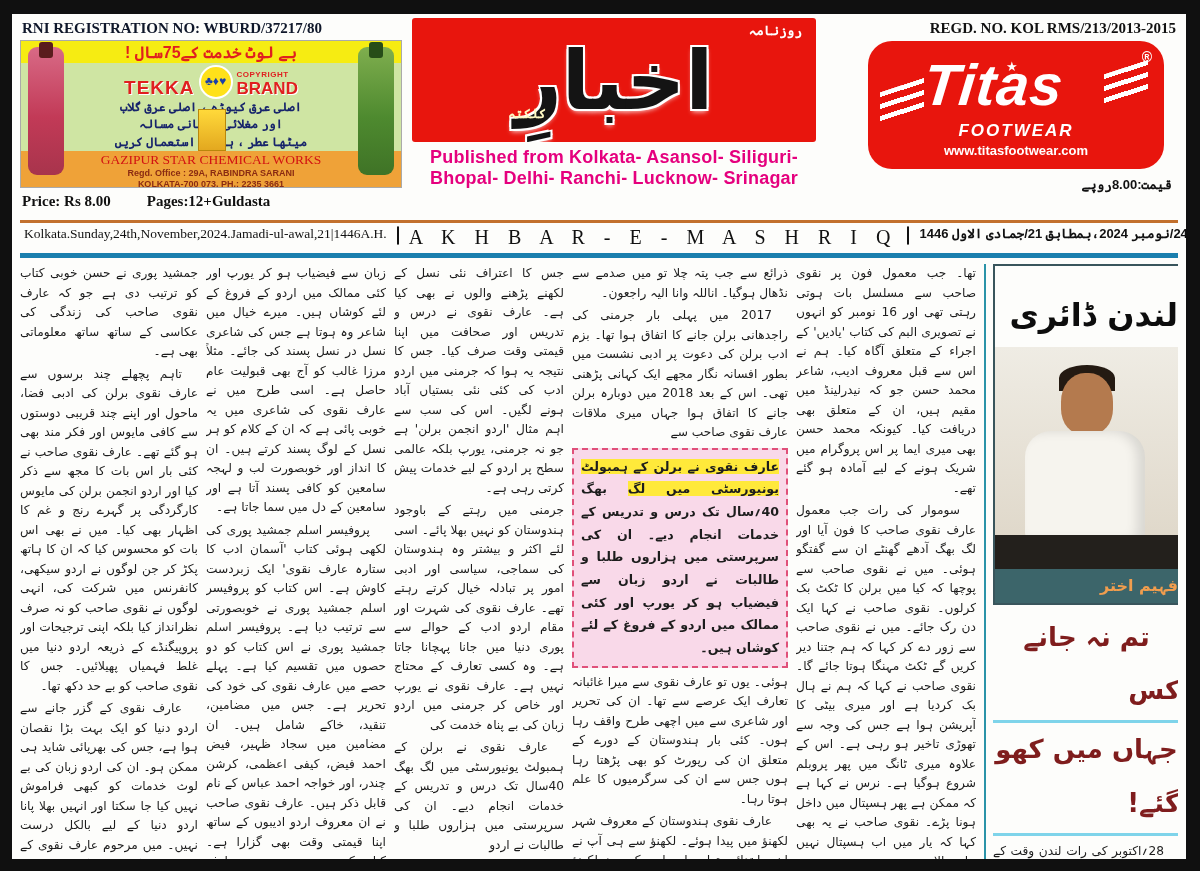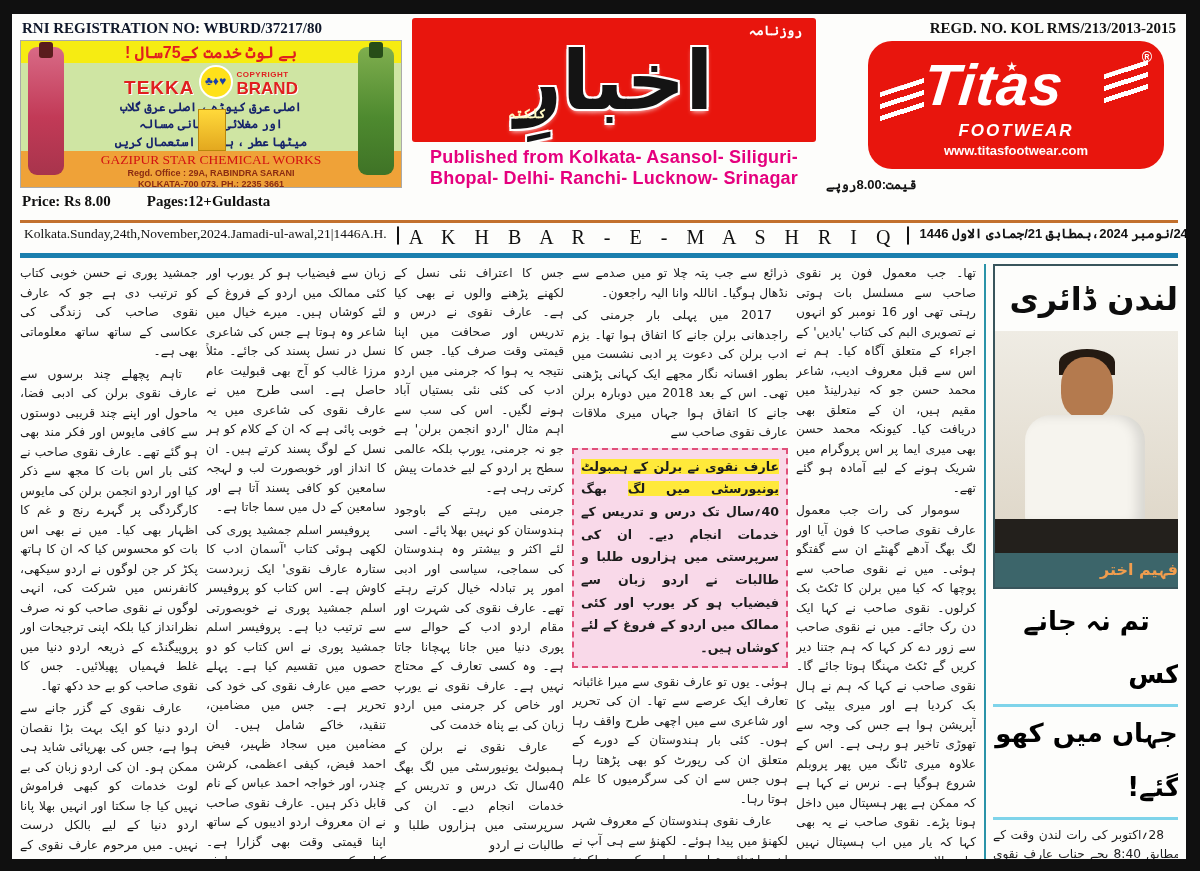--- a/index.html
+++ b/index.html
@@ -42,49 +42,49 @@
   .regd{font-family:"Liberation Serif",serif;font-weight:bold;font-size:15px;color:#111;text-align:right;padding:2px 2px 4px 0;}
   .titas{position:relative;width:296px;height:128px;margin-left:auto;margin-right:14px;background:#e8150d;border-radius:24px;color:#fff;overflow:hidden;}
   .titas-reg{position:absolute;top:8px;right:12px;font-size:14px;font-weight:bold;}
   .titas-star{position:absolute;top:18px;left:138px;font-size:13px;}
   .titas-brand{position:absolute;top:10px;left:56px;font-size:58px;font-weight:bold;font-style:italic;letter-spacing:1px;transform:skewX(-6deg);}
   .stripes{position:absolute;width:44px;height:34px;background:repeating-linear-gradient(180deg,#fff 0 5px,transparent 5px 12px);}
   .stripes-a{left:12px;top:44px;transform:skewY(-18deg);}
   .stripes-b{right:16px;top:26px;transform:skewY(-18deg);}
   .titas-foot{position:absolute;left:0;right:0;top:80px;text-align:center;font-weight:bold;font-style:italic;font-size:17px;letter-spacing:2px;}
   .titas-site{position:absolute;left:0;right:0;top:102px;text-align:center;font-weight:bold;font-size:13px;}
-  .price-urdu{direction:rtl;font-weight:bold;font-size:13px;text-align:left;padding:8px 6px 0 0;color:#111;}
+  .price-urdu{direction:rtl;font-weight:bold;font-size:13px;text-align:right;padding:8px 6px 0 0;color:#111;}
 
   
   .datestrip{margin-top:4px;border-top:3px solid #c2702d;border-bottom:5px solid #1b7fae;display:flex;align-items:flex-start;gap:10px;padding:3px 4px;height:24px;}
   .eng-date{font-family:"Liberation Serif",serif;font-size:13.5px;color:#111;white-space:nowrap;}
   .pill{display:inline-flex;align-items:stretch;border:1.5px solid #111;border-radius:12px;overflow:hidden;height:17px;line-height:17px;}
   .pill .num{background:#fff;color:#111;font-weight:bold;font-size:11.5px;padding:0 9px;}
   .paper-name{flex:1;text-align:center;font-family:"Liberation Serif",serif;font-size:20px;letter-spacing:7px;color:#111;white-space:nowrap;}
   .urdu-date{direction:rtl;font-weight:bold;font-size:13px;color:#111;white-space:nowrap;}
 
   
   .bodygrid{display:grid;grid-template-columns:178px 180px 170px 216px 180px 196px;column-gap:8px;padding-top:6px;height:600px;overflow:hidden;}
   .col{direction:rtl;text-align:justify;text-align-last:right;font-family:"DejaVu Sans",sans-serif;font-size:12.2px;line-height:1.6;color:#1d1d1d;overflow:hidden;}
   .col p{margin:0 0 3px;}
   .col p.indent{text-indent:16px;}
   .hlbox{margin:5px 0;border:2px dashed #e0507a;background:#f9d9e9;padding:6px 7px;font-weight:bold;font-size:12.6px;line-height:1.8;}
   .hl{background:#ffe93a;}
 
   
   .col-diary{border-left:2px solid #2a93a8;padding-left:7px;}
   .diary-frame{border:2.5px solid #39555c;margin-bottom:6px;}
-  .diary-title{text-align:center;font-weight:bold;font-size:32px;padding:8px 0 6px;color:#0d0d0d;}
+  .diary-title{text-align:center;font-weight:bold;font-size:32px;padding:24px 0 6px;color:#0d0d0d;}
   .photo{position:relative;height:222px;background:linear-gradient(180deg,#efece4,#ddd5c6);overflow:hidden;}
   .head{position:absolute;left:50%;top:26px;width:52px;height:62px;margin-left:-26px;background:#b47a4e;border-radius:46% 46% 42% 42%;}
   .hair{position:absolute;left:50%;top:18px;width:56px;height:26px;margin-left:-28px;background:#241a12;border-radius:50% 50% 0 0;}
   .shirt{position:absolute;left:50%;top:84px;width:120px;height:110px;margin-left:-62px;background:#f6f4ee;border-radius:26px 26px 8px 8px;box-shadow:inset -8px 0 12px rgba(0,0,0,.12);}
   .trouser{position:absolute;left:0;right:0;bottom:0;height:34px;background:#23201c;}
   .name-band{background:#3c656a;color:#f09d4e;font-weight:bold;font-size:16px;text-align:center;padding:4px 0;direction:rtl;}
-  .headline{text-align:center;font-weight:bold;font-size:26px;line-height:2.05;margin:4px 0 6px;color:#000000;}
+  .headline{text-align:center;font-weight:bold;font-size:26px;line-height:2.05;margin:4px 0 6px;color:#7f1d1d;}
   .headline span{display:inline-block;border-bottom:3px solid #7fd4ea;padding-bottom:3px;}
 </style>
 </head>
 <body>
 
 <div class="frame">
   <div class="page">
 
     <div class="header">
 

